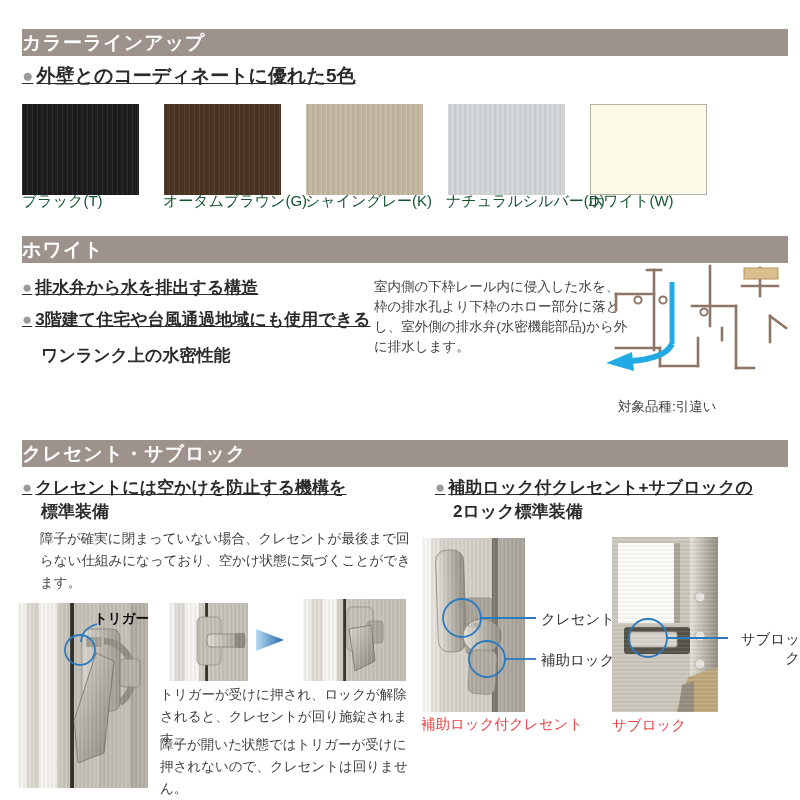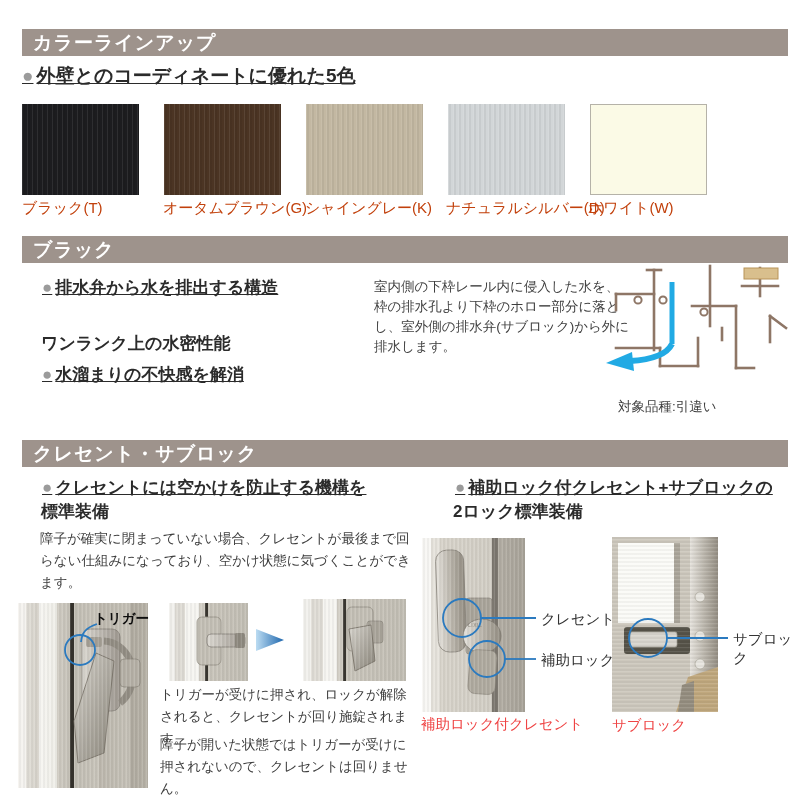--- a/index.html
+++ b/index.html
@@ -5,50 +5,50 @@
   * { margin:0; padding:0; box-sizing:border-box; }
   body { background:#fff; }
   .page {
     position:relative; width:800px; height:800px; background:#ffffff;
     font-family:"Liberation Sans", sans-serif; overflow:hidden; color:#2b2b2b;
   }
   
   .bar {
     position:absolute; left:22px; width:766px; height:27px;
     background:#9e938c; color:#ffffff; font-weight:bold; font-size:19px;
-    line-height:27px; padding-left:11px; letter-spacing:1px;
+    line-height:27px; letter-spacing:1px;
   }
   
   .bullet-line { position:absolute; left:22px; font-weight:bold; color:#2b2b2b;text-decoration:underline; }
   .bullet-line .mark { color:#9b9b9b; margin-right:3px; }
   .lead { font-size:19px; }
-  .b17 { font-size:17px;margin-left:20px; }
+  .b17 { font-size:17px; }
   .cont { position:absolute; font-weight:bold; font-size:17px; color:#2b2b2b; }
   .para { position:absolute; font-size:13.5px; line-height:20px; color:#3e3e3e; }
   
   .swatch { position:absolute; top:104px; width:117px; height:91px; }
   .grain::after {
     content:""; position:absolute; inset:0; pointer-events:none;
     background:repeating-linear-gradient(90deg, rgba(255,255,255,.08) 0 1px,
       rgba(0,0,0,.05) 1px 3px, rgba(255,255,255,0) 3px 5px);
   }
-  .swatch-label { position:absolute; top:199px; font-size:15px; color:#c2410c;text-align:center; }
+  .swatch-label { position:absolute; top:192px; font-size:15px; color:#14532d;text-align:center; }
   
   .photo { position:absolute; overflow:hidden; }
   .brush-v::before {
     content:""; position:absolute; inset:0; pointer-events:none;
     background:repeating-linear-gradient(90deg, rgba(255,255,255,.10) 0 1px,
       rgba(0,0,0,.04) 1px 3px, rgba(255,255,255,0) 3px 4px);
   }
   .brush-h::before {
     content:""; position:absolute; inset:0; pointer-events:none;
     background:repeating-linear-gradient(0deg, rgba(255,255,255,.09) 0 1px,
       rgba(0,0,0,.04) 1px 3px, rgba(255,255,255,0) 3px 4px);
   }
-  .callout { position:absolute; font-size:14.5px; color:#333; z-index:6; }
+  .callout { position:absolute; font-size:14.5px; color:#333; z-index:6;text-align:right; }
   .caption { position:absolute; font-size:14.5px; color:#ef4444; z-index:6; }
   .trigger-label { position:absolute; left:94px; top:610px; font-size:13.5px; font-weight:bold; color:#0d0d0d; z-index:7; }
   .overlay { position:absolute; left:0; top:0; z-index:5; pointer-events:none; }
   .brand { position:absolute; font-size:5px; color:#8a857b; z-index:4; letter-spacing:.5px; }
 </style>
 </head>
 <body>
 
 <div class="page">
 
@@ -66,32 +66,32 @@
   <div class="swatch grain" style="left: 448px; background: rgb(210, 214, 216);"></div>
   <div class="swatch" style="left: 590px; background: rgb(251, 250, 230); border: 1px solid rgb(181, 178, 168);"></div>
 
   <div class="swatch-label" style="left:22px">ブラック(T)</div>
   <div class="swatch-label" style="left:163px">オータムブラウン(G)</div>
   <div class="swatch-label" style="left:305px">シャイングレー(K)</div>
   <div class="swatch-label" style="left:446px">ナチュラルシルバー(D)</div>
   <div class="swatch-label" style="left:588px">ホワイト(W)</div>
 
   <div class="bar" style="top:236px">
-    <span>ブラック</span>
+    <span>ホワイト</span>
   </div>
 
   <div class="bullet-line b17" style="top:276px">
     <span class="mark">●</span><span>排水弁から水を排出する構造</span>
   </div>
-  <div class="cont" style="left:41px; top:332px">ワンランク上の水密性能</div>
-  <div class="bullet-line b17" style="top:363px">
-    <span class="mark">●</span><span>水溜まりの不快感を解消</span>
-  </div>
-
-  <div class="para" style="left:374px; top:277px; width:256px">室内側の下枠レール内に侵入した水を、枠の排水孔より下枠のホロー部分に落とし、室外側の排水弁(サブロック)から外に排水します。</div>
+  <div class="bullet-line b17" style="top:308px">
+    <span class="mark">●</span><span>3階建て住宅や台風通過地域にも使用できる</span>
+  </div>
+  <div class="cont" style="left:41px; top:344px">ワンランク上の水密性能</div>
+
+  <div class="para" style="left:374px; top:277px; width:256px">室内側の下枠レール内に侵入した水を、枠の排水孔より下枠のホロー部分に落とし、室外側の排水弁(水密機能部品)から外に排水します。</div>
 
   <svg class="overlay" style="left:592px; top:258px; z-index:2" width="200" height="140" viewBox="0 0 200 140">
     <g stroke="#8e7666" stroke-width="2.6" fill="none" stroke-linecap="square">
       <path d="M55,12 h14"></path>
         <path d="M62,12 v80"></path>
       <path d="M24,36 h38"></path>
         <path d="M24,36 v16"></path>
       <path d="M24,90 h44"></path>
         <path d="M68,90 v18"></path>
         <path d="M68,108 h38"></path>

